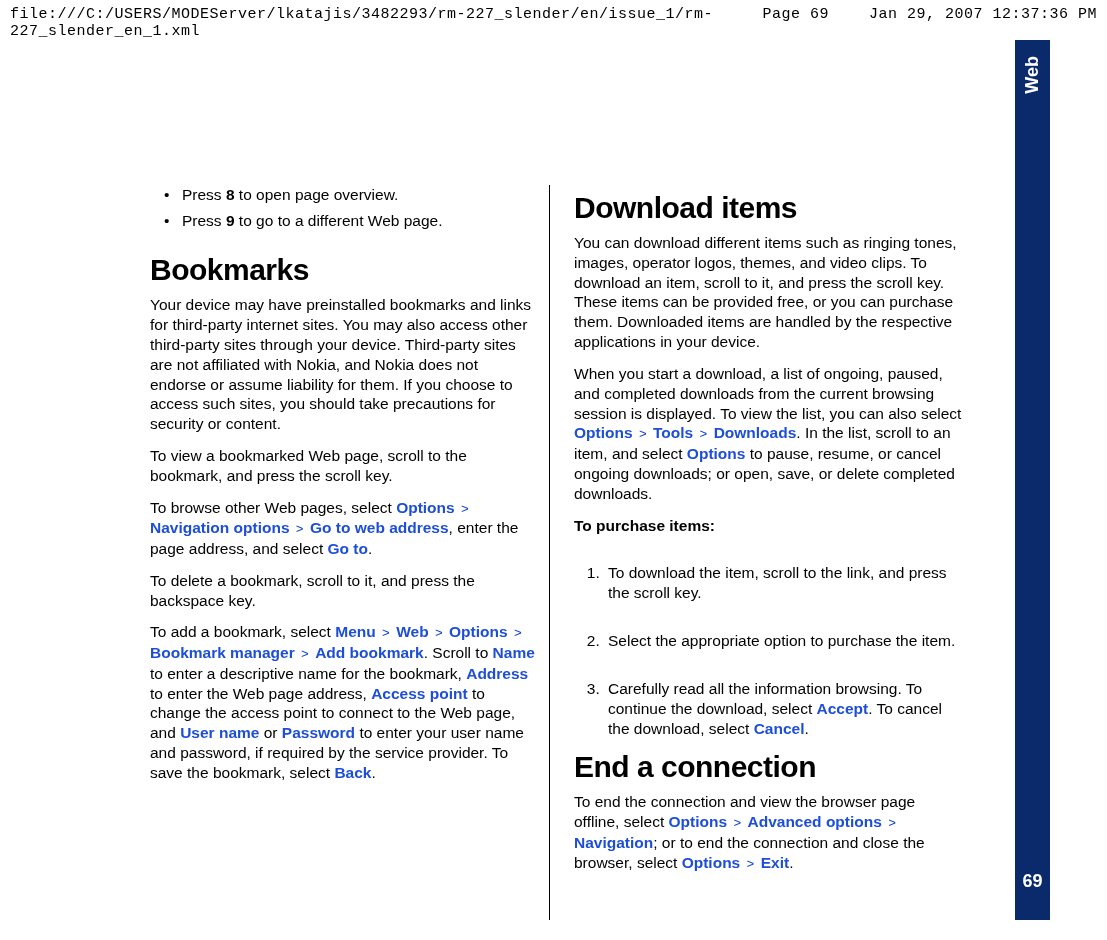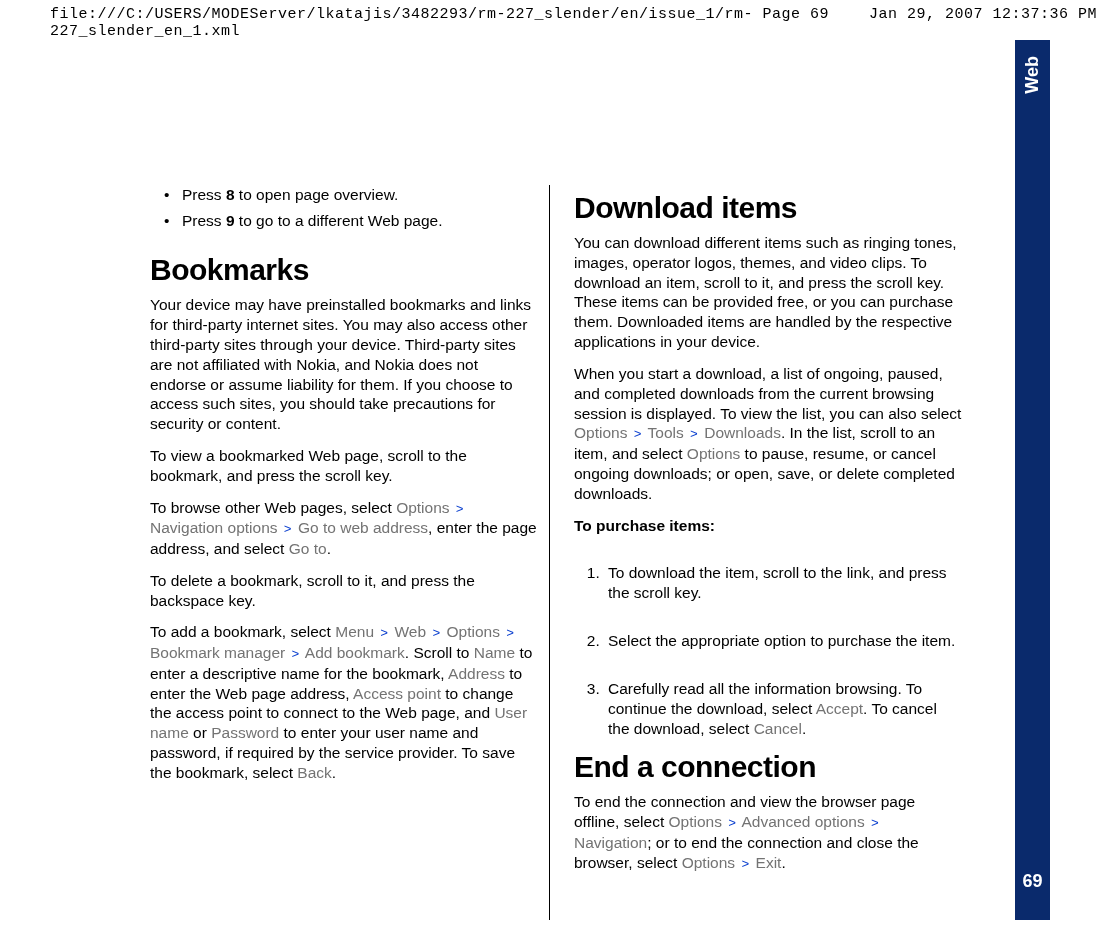--- a/index.html
+++ b/index.html
@@ -10,21 +10,20 @@
     background: #fff;
     position: relative;
   }
   .header {
     display: flex;
     justify-content: space-between;
     font-family: "Courier New", monospace;
     font-size: 15px;
     padding: 6px 10px;
     letter-spacing: 0.5px;
-    margin-left: 40px;
   }
   .header .left { flex: 1; }
   .header .mid { flex: 0 0 auto; padding-right: 40px; }
   .header .right { flex: 0 0 auto; }
   .page-frame {
     position: absolute;
     top: 40px;
     left: 60px;
     width: 990px;
     height: 880px;
@@ -92,21 +91,21 @@
     font-weight: bold;
     margin-bottom: 8px;
     margin-top: 6px;
     letter-spacing: -0.5px;
   }
   p {
     font-size: 15.5px;
     line-height: 1.28;
     margin-bottom: 12px;
   }
-  .term { color: #737373; font-weight: normal; }
+  .term { color: #1d4ed8; font-weight: bold; }
   .arrow { color: #0a3fcf; font-family: "Courier New", monospace; font-size: 13px; padding: 0 2px; }
   .bold { font-weight: bold; }
   ol {
     padding-left: 30px;
     font-size: 15.5px;
     line-height: 1.28;
     margin-bottom: 12px;
   }
   ol li { margin-bottom: 4px; padding-left: 4px; margin-top: 28px; }
   .subhead { font-weight: bold; font-size: 15.5px; margin-bottom: 4px; }

